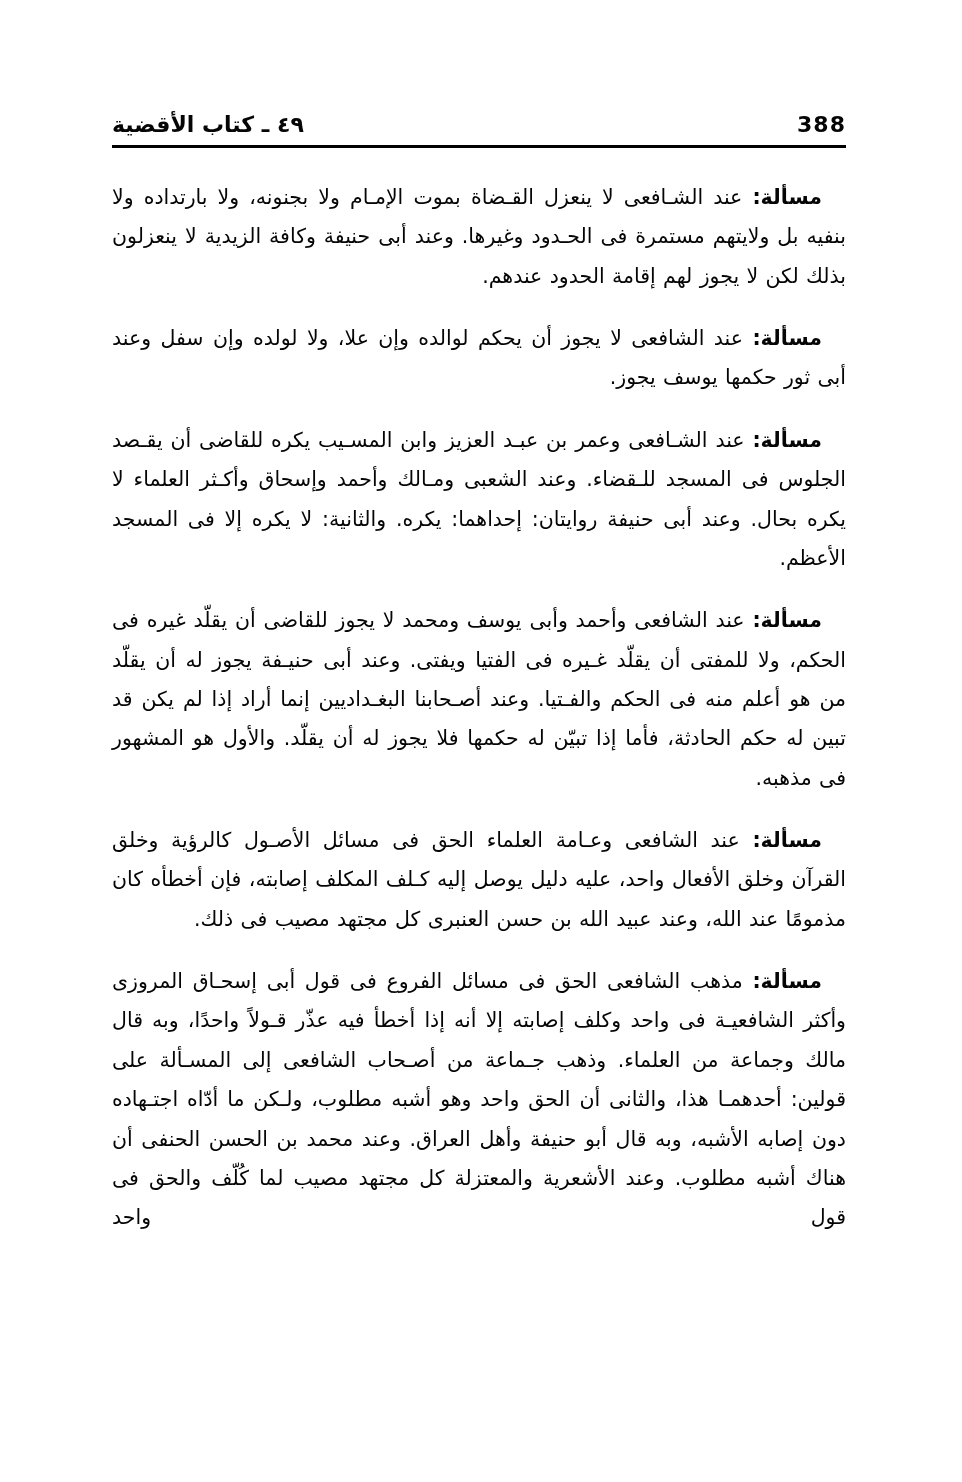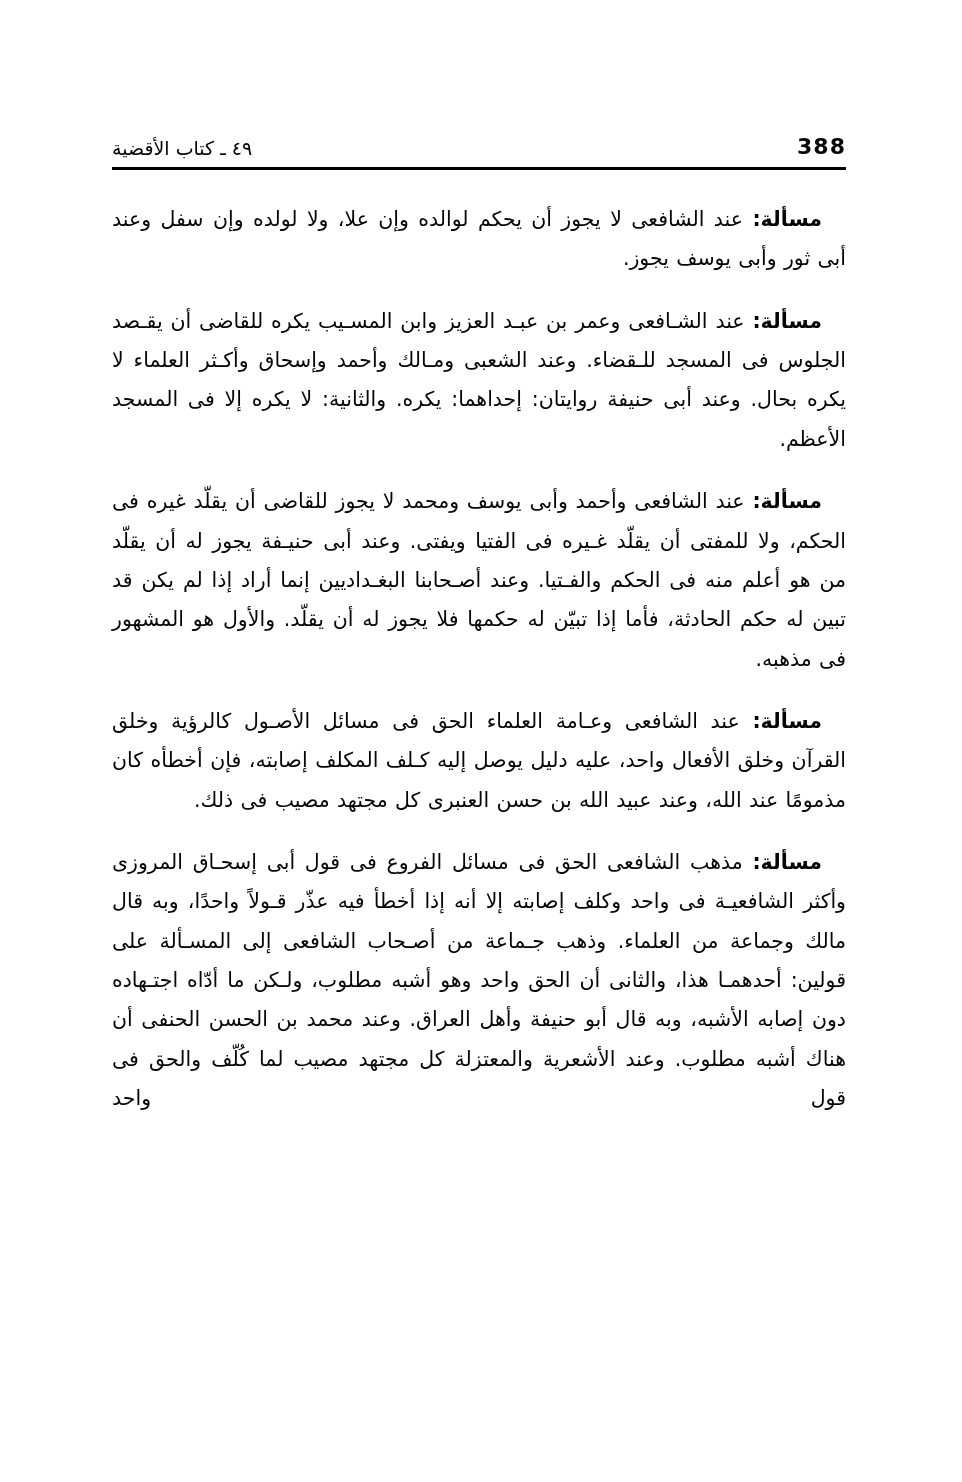--- a/index.html
+++ b/index.html
@@ -29,24 +29,23 @@
     flex-direction: row;
     justify-content: space-between;
     align-items: flex-end;
     direction: rtl;
     font-weight: bold;
     font-size: 19px;
     letter-spacing: 0;
     padding-bottom: 6px;
   }
   .header .chapter {
-    font-size: 19px;
-    font-weight: normal;
+    font-size: 22px;
+    font-weight: bold;
     white-space: nowrap;
-    margin-top: 25px;
   }
   .header .folio {
     font-size: 22px;
     font-weight: bold;
     letter-spacing: 1px;
   }
   .rule {
     height: 3px;
     background: #000;
     margin-top: 2px;
@@ -84,23 +83,26 @@
 <div class="page">
 
   <div class="header">
     <span class="folio">388</span>
     <span class="chapter">٤٩ ـ كتاب الأقضية</span>
   </div>
   <div class="rule"></div>
 
   <div class="body">
 
+    <p class="para">
+      <span class="indent"></span><span class="lead">مسألة:</span><span> عند الشـافعى لا ينعزل القـضاة بموت الإمـام ولا بجنونه، ولا بارتداده ولا بنفيه بل ولايتهم مستمرة فى الحـدود وغيرها. وعند أبى حنيفة وكافة الزيدية لا ينعزلون بذلك لكن لا يجوز لهم إقامة الحدود عندهم.</span>
+    </p>
 
     <p class="para">
-      <span class="indent"></span><span class="lead">مسألة:</span><span> عند الشافعى لا يجوز أن يحكم لوالده وإن علا، ولا لولده وإن سفل وعند أبى ثور وأبى يوسف يجوز.</span>
+      <span class="indent"></span><span class="lead">مسألة:</span><span> عند الشافعى لا يجوز أن يحكم لوالده وإن علا، ولا لولده وإن سفل وعند أبى ثور حكمها يوسف يجوز.</span>
     </p>
 
     <p class="para">
       <span class="indent"></span><span class="lead">مسألة:</span><span> عند الشـافعى وعمر بن عبـد العزيز وابن المسـيب يكره للقاضى أن يقـصد الجلوس فى المسجد للـقضاء. وعند الشعبى ومـالك وأحمد وإسحاق وأكـثر العلماء لا يكره بحال. وعند أبى حنيفة روايتان: إحداهما: يكره. والثانية: لا يكره إلا فى المسجد الأعظم.</span>
     </p>
 
     <p class="para">
       <span class="indent"></span><span class="lead">مسألة:</span><span> عند الشافعى وأحمد وأبى يوسف ومحمد لا يجوز للقاضى أن يقلّد غيره فى الحكم، ولا للمفتى أن يقلّد غـيره فى الفتيا ويفتى. وعند أبى حنيـفة يجوز له أن يقلّد من هو أعلم منه فى الحكم والفـتيا. وعند أصـحابنا البغـداديين إنما أراد إذا لم يكن قد تبين له حكم الحادثة، فأما إذا تبيّن له حكمها فلا يجوز له أن يقلّد. والأول هو المشهور فى مذهبه.</span>
     </p>
 

